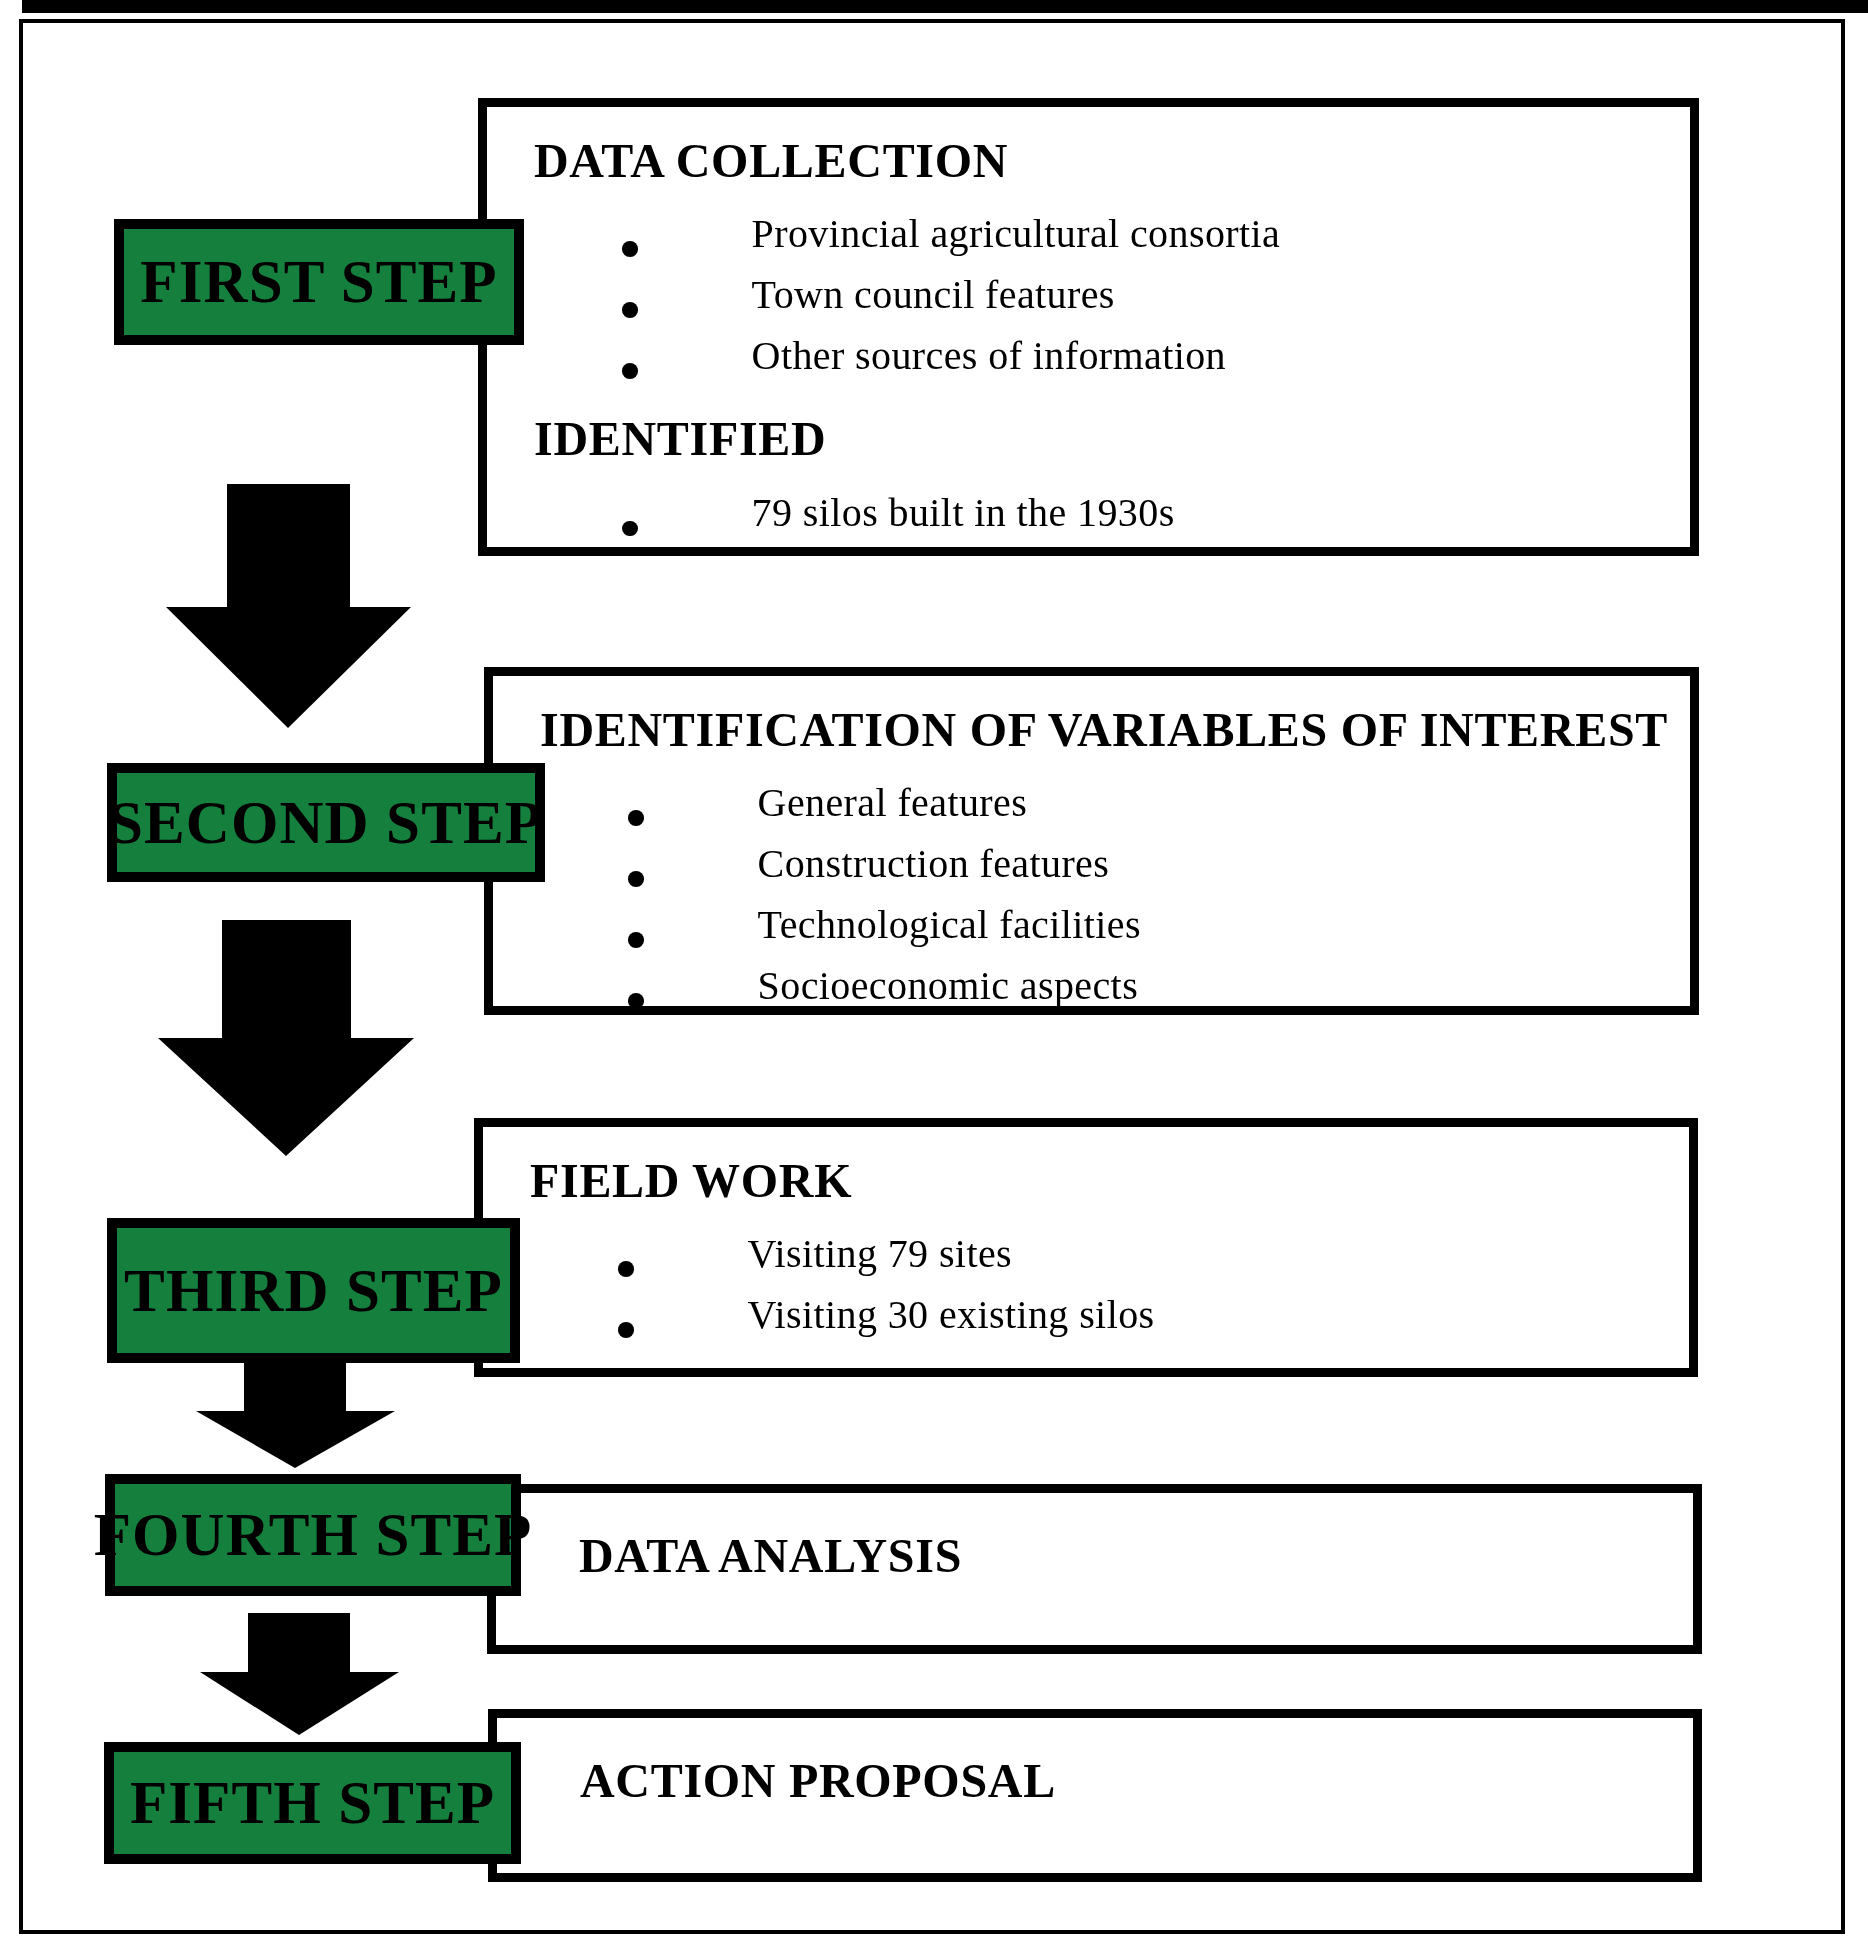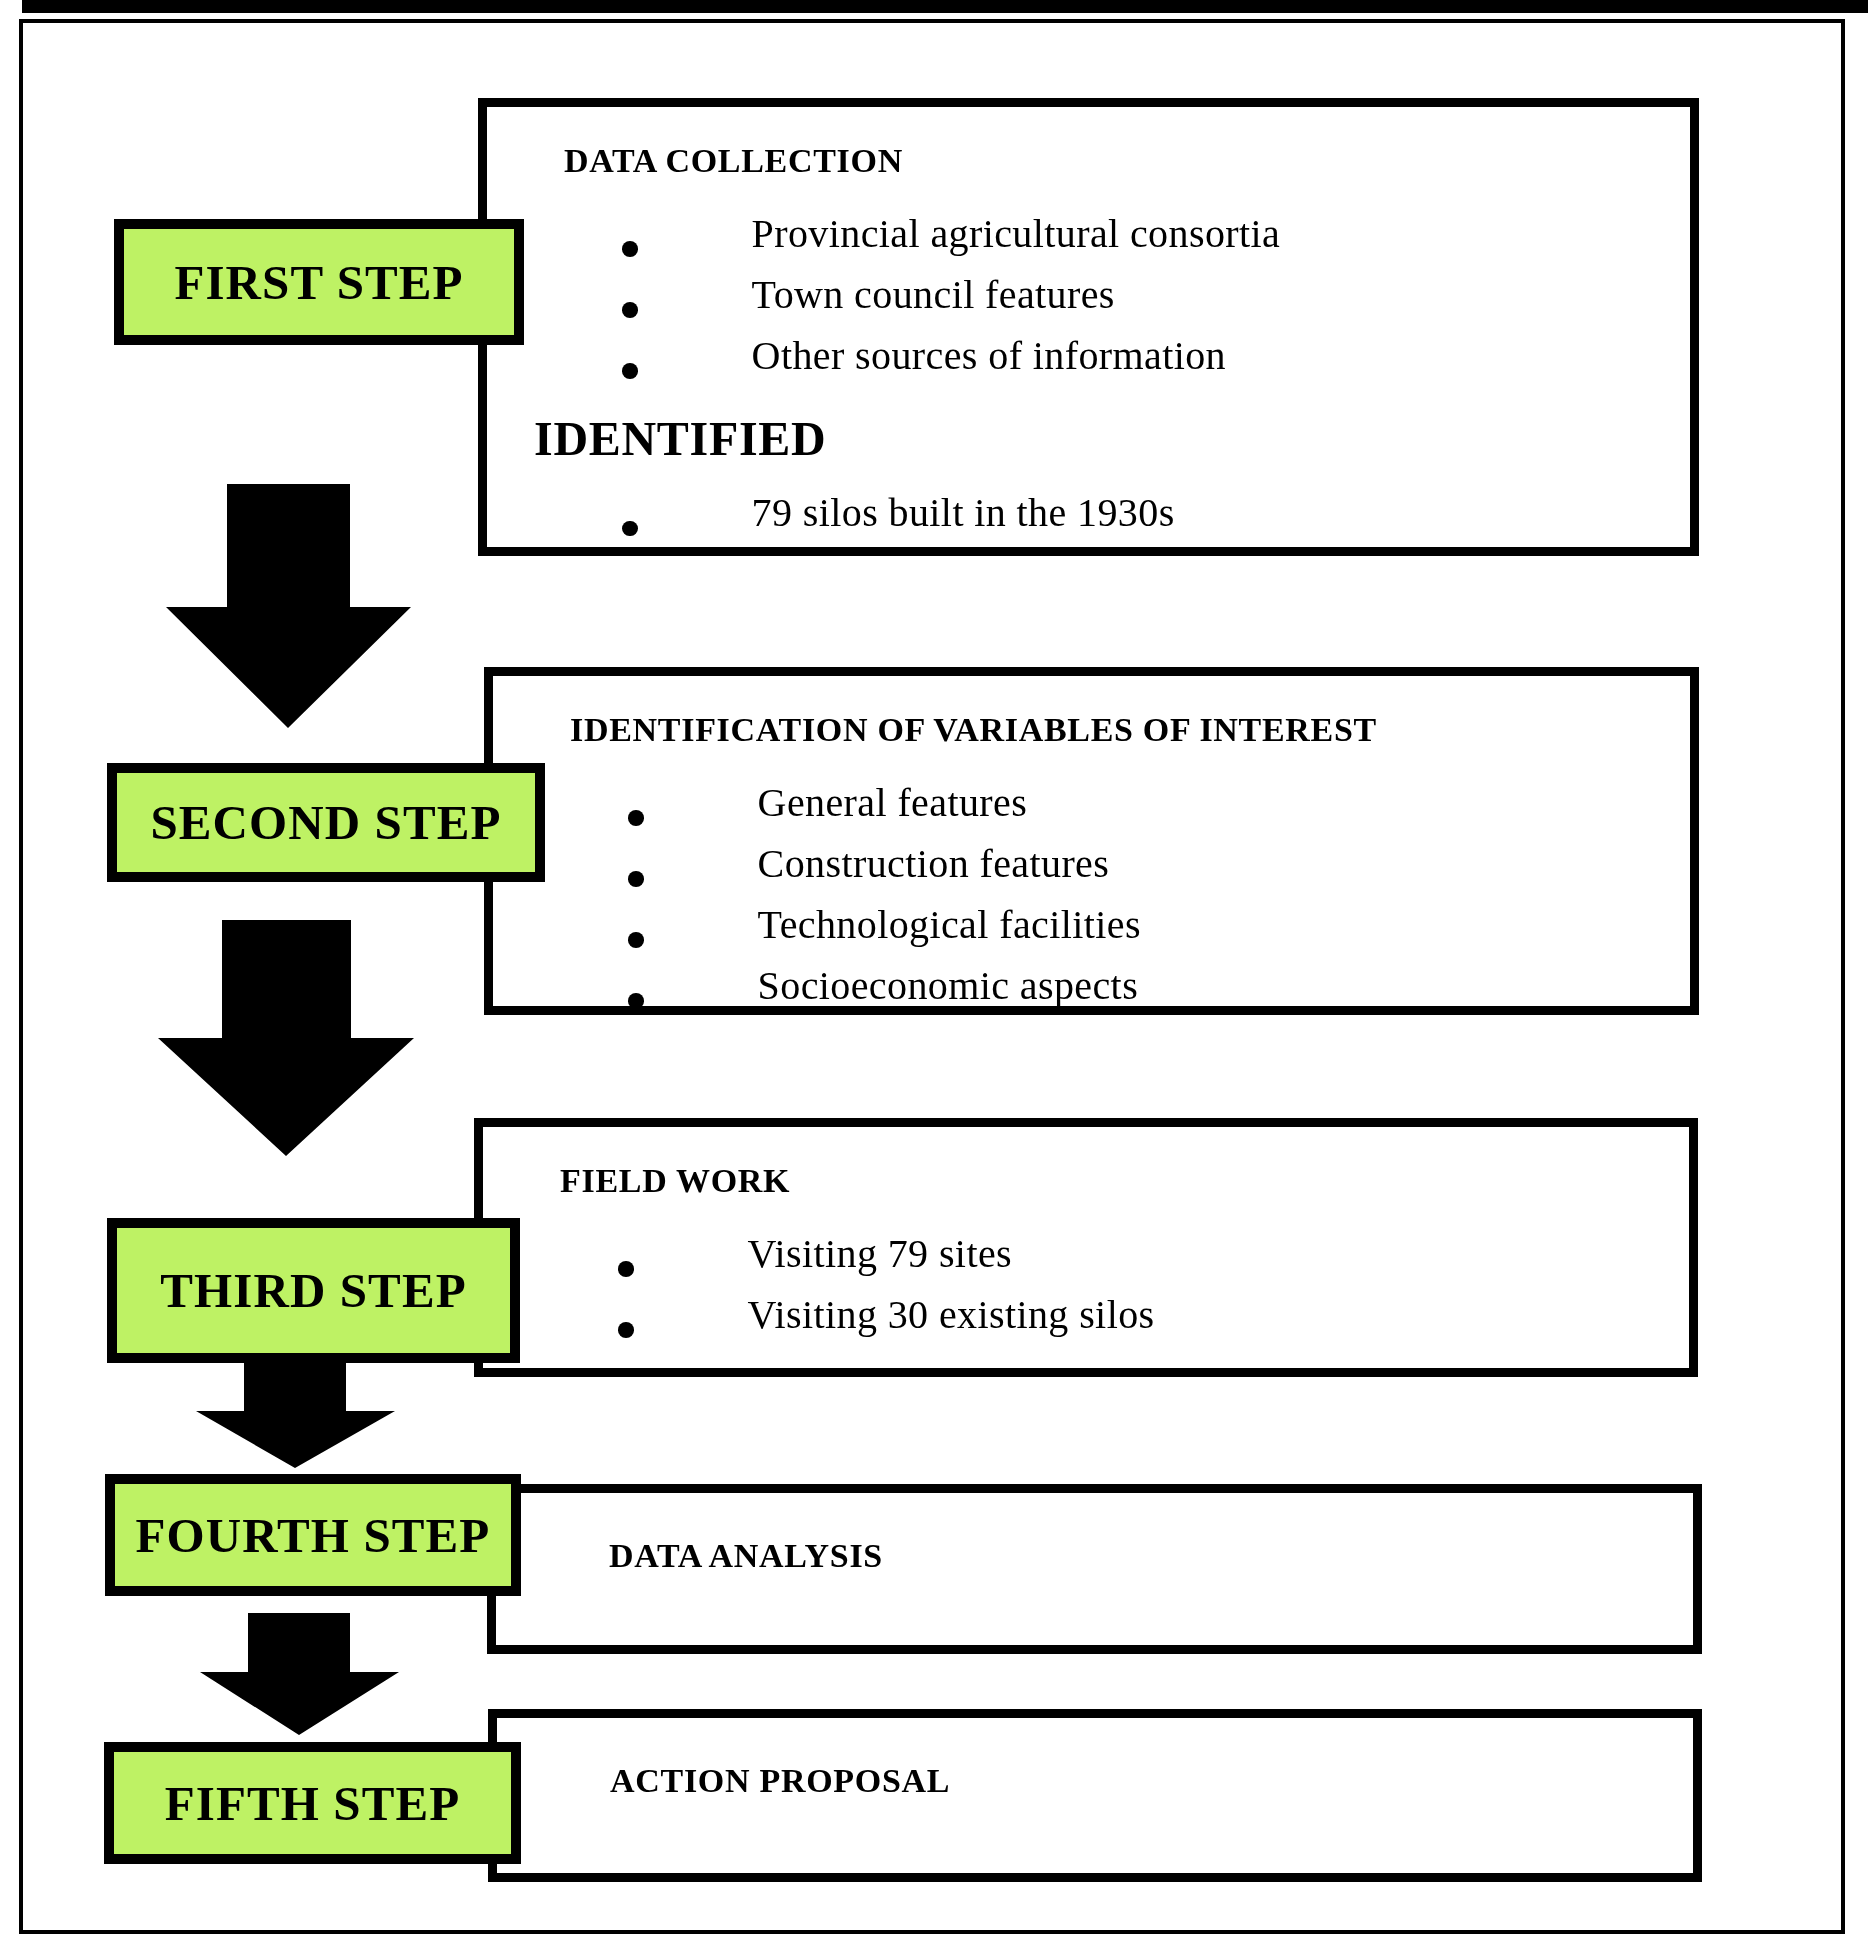--- a/index.html
+++ b/index.html
@@ -25,25 +25,24 @@
     position:absolute;
     background:#fff;
     border:9.6px solid #000;
     box-sizing:border-box;
     z-index:1;
   }
   .panel-pad{padding:25px 22px 0 47px;}
   .panel-pad-big{padding:34px 8px 0 83px;}
   .panel-title{
     font-weight:bold;
-    font-size:34px;
+    font-size:48px;
     letter-spacing:0.7px;
     line-height:58px;
     white-space:nowrap;
-    margin-left:30px;
   }
   .panel-sub{
     font-weight:bold;
     font-size:48px;
     letter-spacing:0.7px;
     line-height:53px;
     margin-top:33px;
   }
   .bullets{margin-top:6px;}
   .bullets-tight{margin-top:10.4px;}
@@ -57,26 +56,26 @@
     margin-left:88px;
   }
   .bullet-text{
     font-size:40px;
     margin-left:71px;
     white-space:nowrap;
     letter-spacing:0.4px;
   }
   .step-box{
     position:absolute;
-    background:#bef264;
+    background:#15803d;
     border:10.4px solid #000;
     box-sizing:border-box;
     display:flex;align-items:center;justify-content:center;
     font-weight:bold;
-    font-size:49px;
+    font-size:61px;
     letter-spacing:1.1px;
     white-space:nowrap;
     z-index:3;
   }
   .arrow{
     position:absolute;
     background:#000;
     z-index:2;
   }
   .arrow-1{

